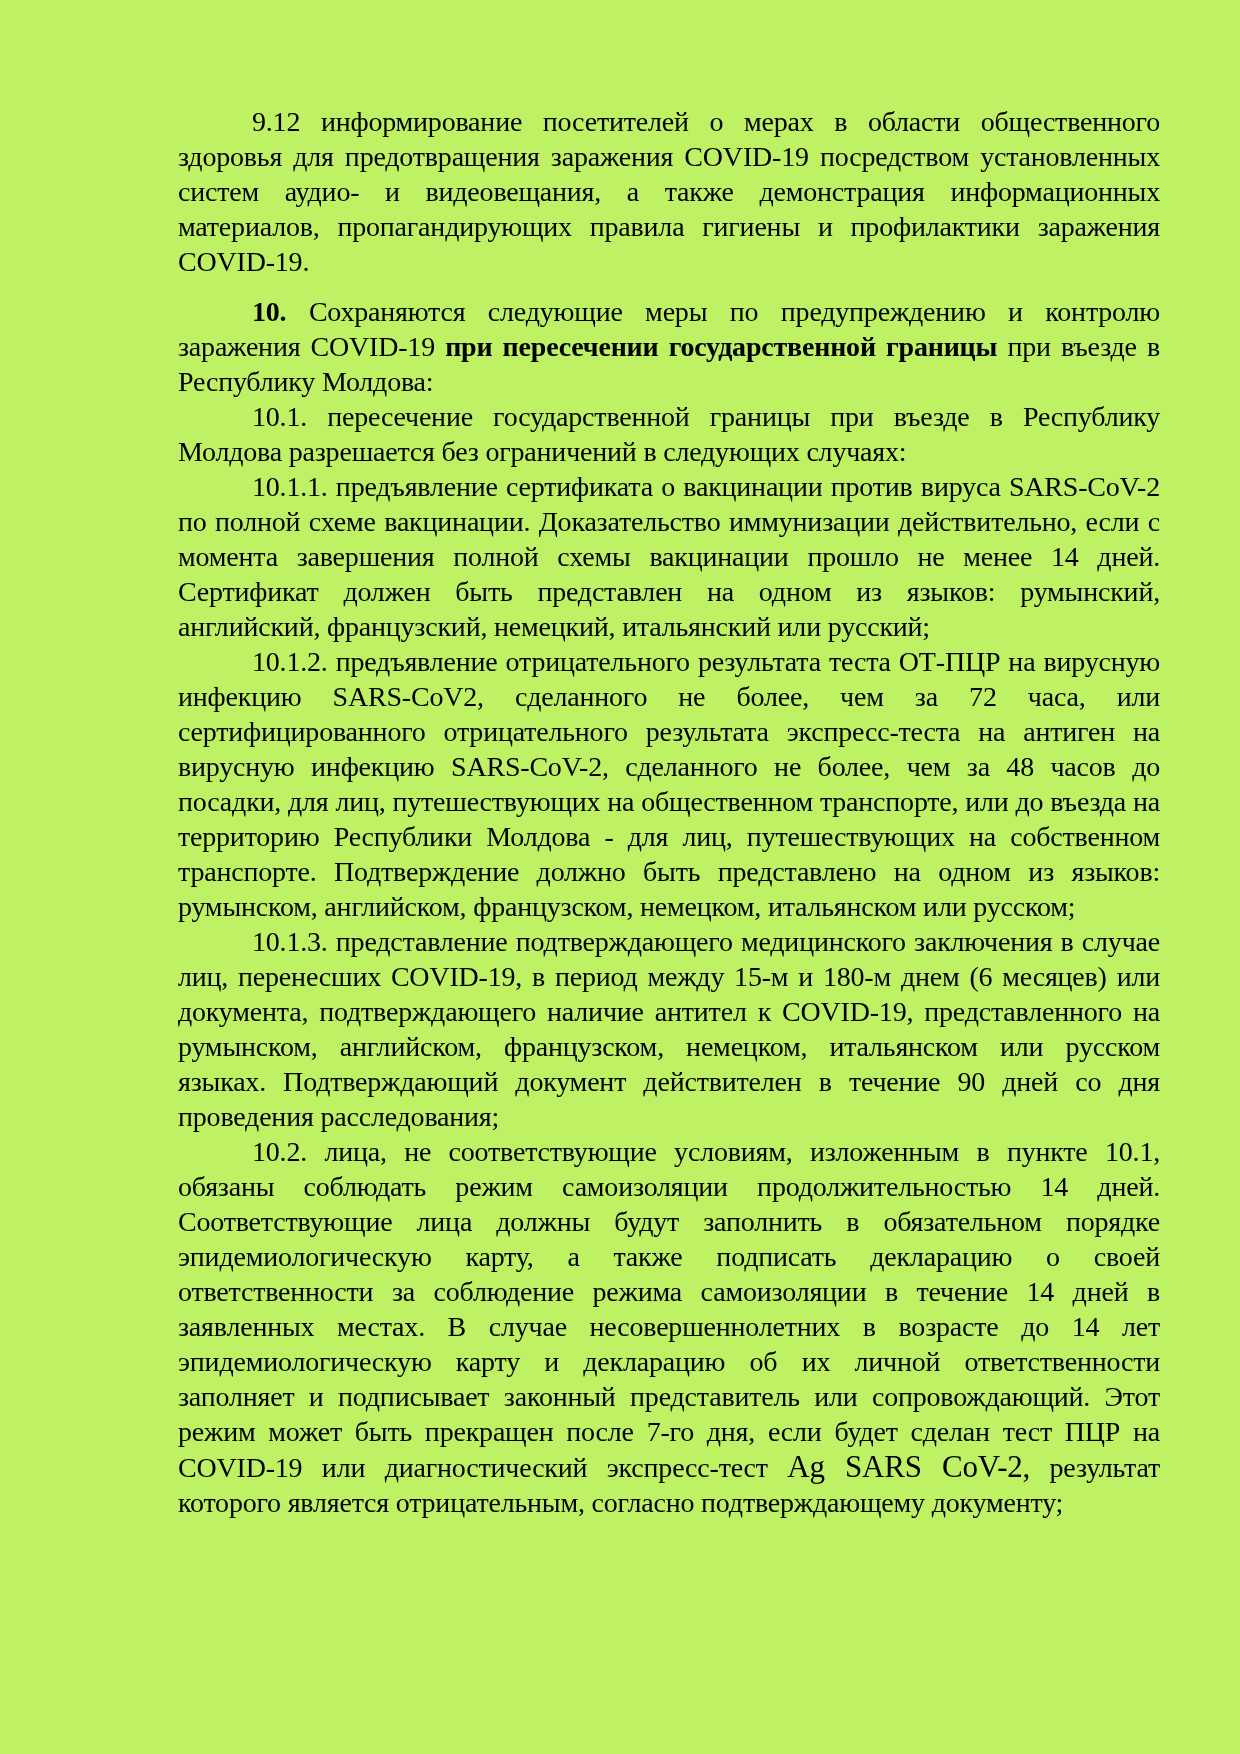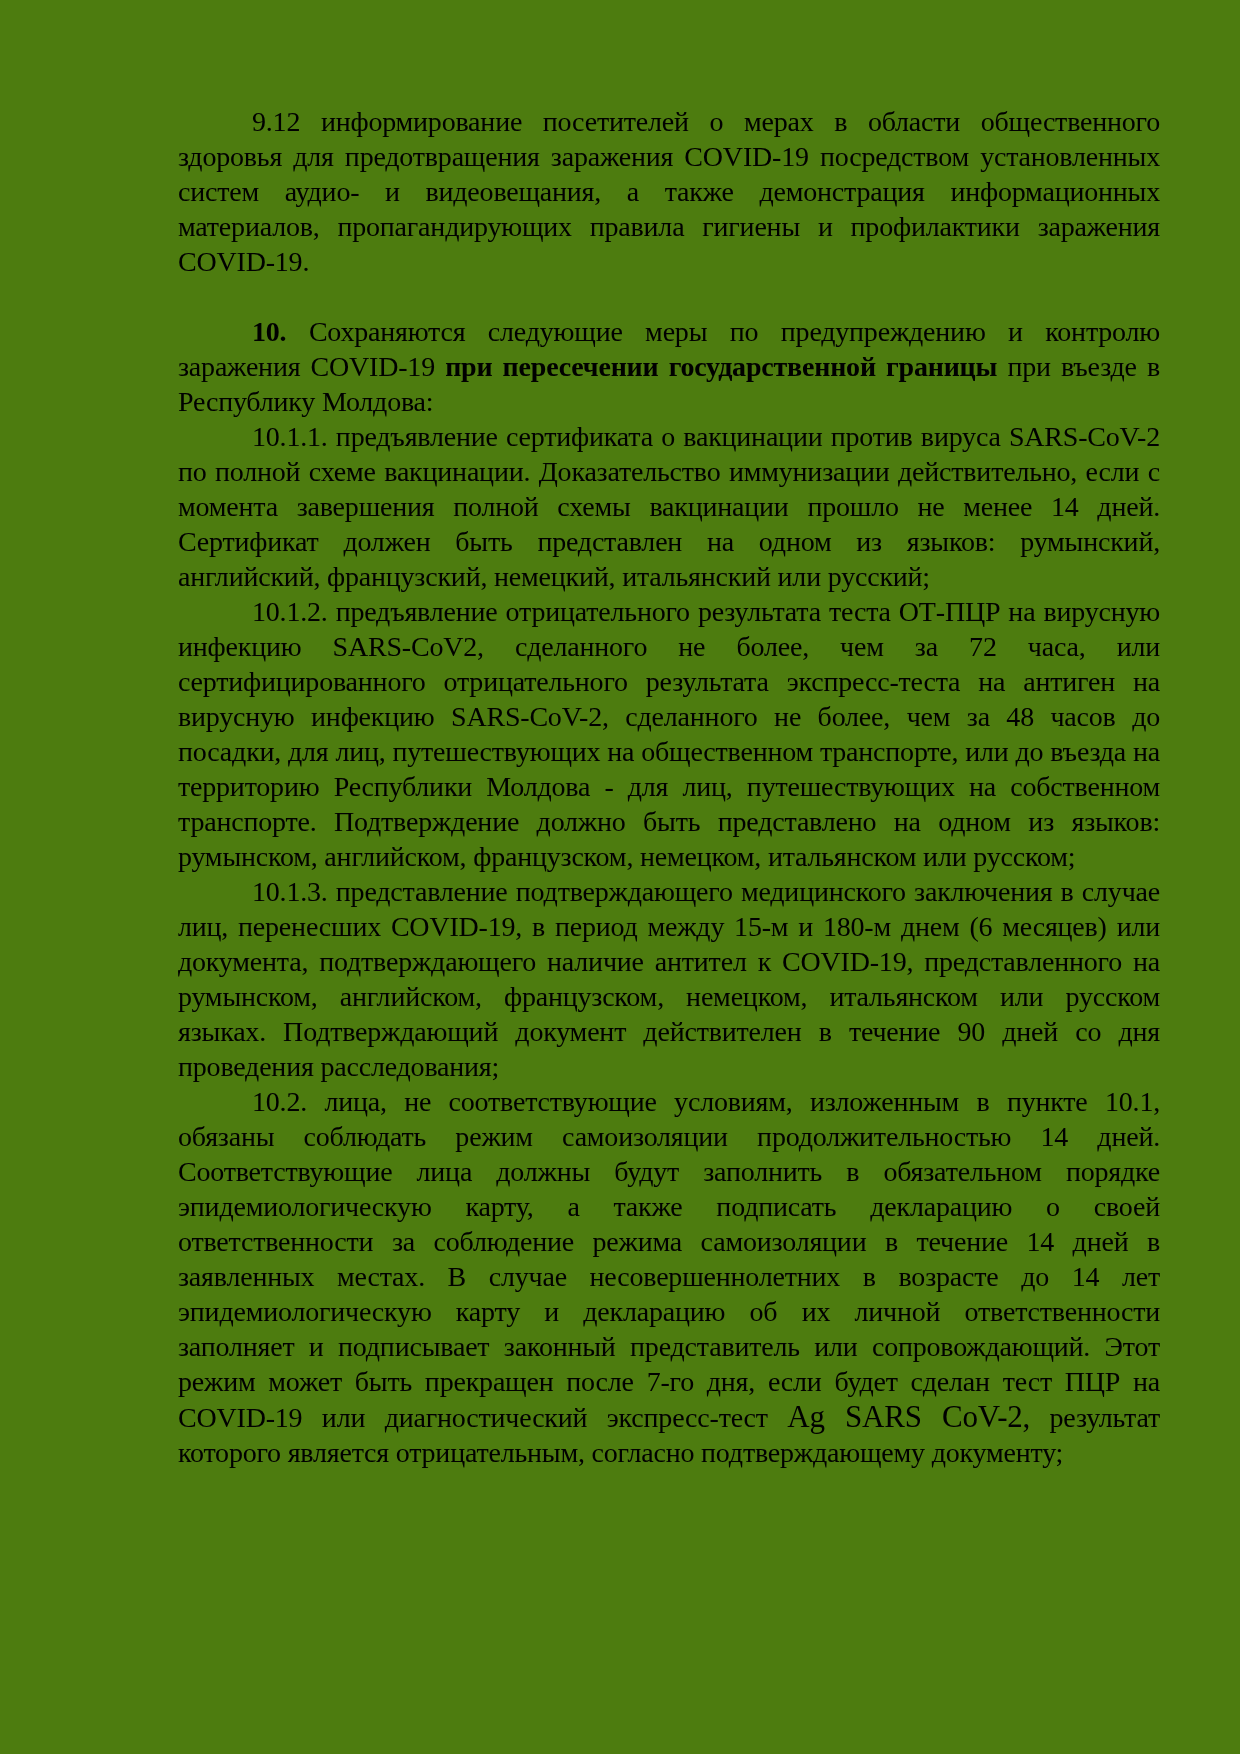--- a/index.html
+++ b/index.html
@@ -4,53 +4,54 @@
 <style>
   html, body {
     margin: 0;
     padding: 0;
     background: #ffffff;
   }
   .page {
     position: relative;
     width: 1240px;
     height: 1754px;
-    background: #4d7c0f;
+    background: #bef264;
     box-sizing: border-box;
     padding: 104px 80px 0 178px;
     overflow: hidden;
   }
   .doc {
     font-family: "Liberation Serif", "DejaVu Serif", serif;
     font-size: 28px;
     line-height: 35px;
     color: #000000;
     letter-spacing: -0.2px;
   }
   .doc p {
     margin: 0;
     text-align: justify;
     text-align-last: left;
     text-indent: 74px;
   }
   .doc p.gap-before {
-    margin-top: 35px;
+    margin-top: 15px;
   }
   .run-bold {
     font-weight: bold;
   }
   .run-latin-large {
     font-size: 31px;
   }
 </style>
 </head>
 <body>
 
 <div class="page">
   <div class="doc" id="doc-body">
       <p><span>9.12 информирование посетителей о мерах в области общественного здоровья для предотвращения заражения COVID-19 посредством установленных систем аудио- и видеовещания, а также демонстрация информационных материалов, пропагандирующих правила гигиены и профилактики заражения COVID-19.</span></p>
       <p class="gap-before"><span class="run-bold">10.</span><span> Сохраняются следующие меры по предупреждению и контролю заражения COVID-19 </span><span class="run-bold">при пересечении государственной границы</span><span> при въезде в Республику Молдова:</span></p>
+      <p><span>10.1. пересечение государственной границы при въезде в Республику Молдова разрешается без ограничений в следующих случаях:</span></p>
       <p><span>10.1.1. предъявление сертификата о вакцинации против вируса SARS-CoV-2 по полной схеме вакцинации. Доказательство иммунизации действительно, если с момента завершения полной схемы вакцинации прошло не менее 14 дней. Сертификат должен быть представлен на одном из языков: румынский, английский, французский, немецкий, итальянский или русский;</span></p>
       <p><span>10.1.2. предъявление отрицательного результата теста ОТ-ПЦР на вирусную инфекцию SARS-CoV2, сделанного не более, чем за 72 часа, или сертифицированного отрицательного результата экспресс-теста на антиген на вирусную инфекцию SARS-CoV-2, сделанного не более, чем за 48 часов до посадки, для лиц, путешествующих на общественном транспорте, или до въезда на территорию Республики Молдова - для лиц, путешествующих на собственном транспорте. Подтверждение должно быть представлено на одном из языков: румынском, английском, французском, немецком, итальянском или русском;</span></p>
       <p><span>10.1.3. представление подтверждающего медицинского заключения в случае лиц, перенесших COVID-19, в период между 15-м и 180-м днем (6 месяцев) или документа, подтверждающего наличие антител к COVID-19, представленного на румынском, английском, французском, немецком, итальянском или русском языках. Подтверждающий документ действителен в течение 90 дней со дня проведения расследования;</span></p>
       <p><span>10.2. лица, не соответствующие условиям, изложенным в пункте 10.1, обязаны соблюдать режим самоизоляции продолжительностью 14 дней. Соответствующие лица должны будут заполнить в обязательном порядке эпидемиологическую карту, а также подписать декларацию о своей ответственности за соблюдение режима самоизоляции в течение 14 дней в заявленных местах. В случае несовершеннолетних в возрасте до 14 лет эпидемиологическую карту и декларацию об их личной ответственности заполняет и подписывает законный представитель или сопровождающий. Этот режим может быть прекращен после 7-го дня, если будет сделан тест ПЦР на COVID-19 или диагностический экспресс-тест </span><span class="run-latin-large">Ag SARS CoV-2,</span><span> результат которого является отрицательным, согласно подтверждающему документу;</span></p>
     </div>
 </div>
 
 </body></html>

